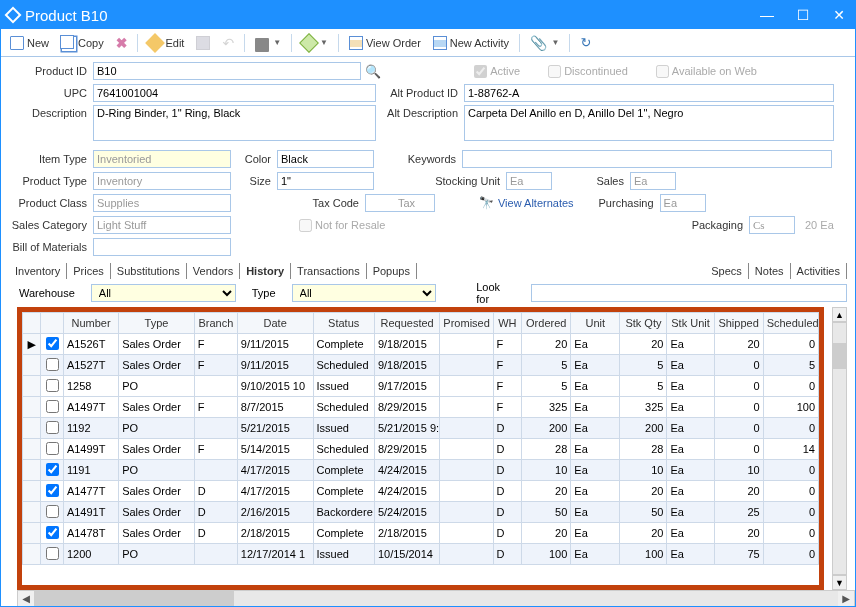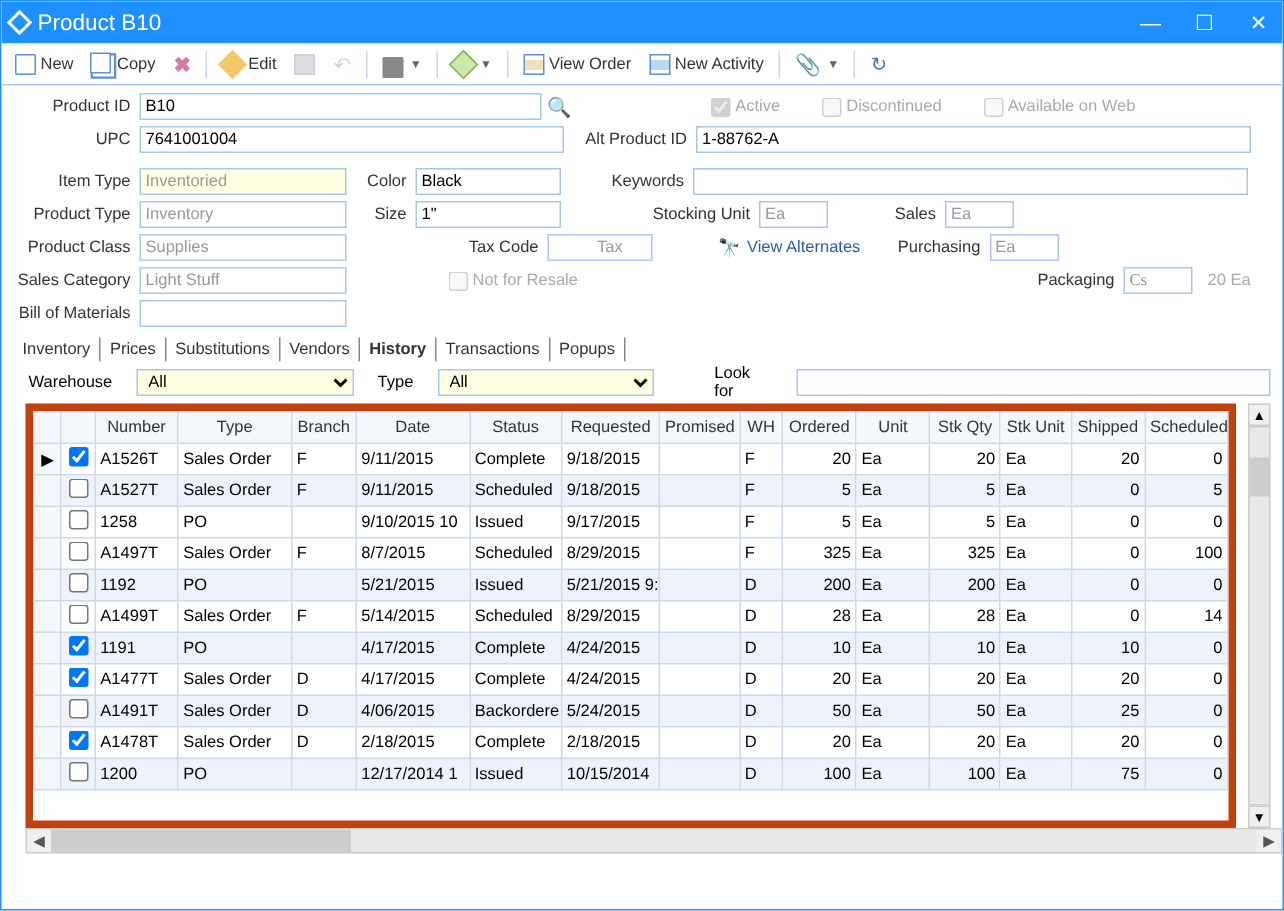--- a/index.html
+++ b/index.html
@@ -147,20 +147,26 @@
         <input type="checkbox" disabled="" style=""> 
         <span>Available on Web</span>
       </label>
  </div>
  <div class="row">
    <div class="lbl" style="width:80px">UPC</div>
    <input type="text" style="width: 283px;" value="7641001004">
    <div class="lbl" style="width:80px">Alt Product ID</div>
    <input type="text" style="width: 370px;" value="1-88762-A">
  </div>
+ <div class="row" style="align-items:flex-start">
+   <div class="lbl" style="width:80px;padding-top:2px">Description</div>
+   <textarea style="width: 283px;">D-Ring Binder, 1" Ring, Black</textarea>
+   <div class="lbl" style="width:80px;padding-top:2px">Alt Description</div>
+   <textarea style="width: 370px;">Carpeta Del Anillo en D, Anillo Del 1", Negro</textarea>
+ </div>
  <div style="height:4px"></div>
  <div class="row">
    <div class="lbl" style="width:80px">Item Type</div>
    <input type="text" class="yellow grayro" style="width: 138px; background: rgb(255, 255, 225); color: rgb(153, 153, 153);" value="Inventoried">
    <div class="lbl" style="width:38px">Color</div>
    <input type="text" style="width: 97px;" value="Black">
    <div class="lbl" style="width:80px">Keywords</div>
    <input type="text" style="width: 370px;" value="">
  </div>
  <div class="row">
@@ -207,20 +213,25 @@
 
 <div class="tabs" id="main-tabs">
   <div style="flex:1;display:flex" id="tabs-left">
       <div class="tab">Inventory</div>
       <div class="tab">Prices</div>
       <div class="tab">Substitutions</div>
       <div class="tab">Vendors</div>
       <div class="tab active">History</div>
       <div class="tab">Transactions</div>
       <div class="tab">Popups</div>
+    </div>
+  <div style="display:flex" id="tabs-right">
+      <div class="tab">Specs</div>
+      <div class="tab">Notes</div>
+      <div class="tab">Activities</div>
     </div>
 </div>
 
 <div class="subbar">
   <span>Warehouse</span>
   <select style="width:150px;background:#ffffe1"><option>All</option></select>
   <span>Type</span>
   <select style="width:150px;background:#ffffe1"><option>All</option></select>
   <div style="width:8px"></div>
   <span>Look for</span>
@@ -412,21 +423,21 @@
             <td>Ea</td>
             <td class="r">20</td>
             <td class="r">0</td>
           </tr>
           <tr class="alt">
             <td class="rowhdr c"></td>
             <td class="c"><input type="checkbox" style=""></td>
             <td>A1491T</td>
             <td>Sales Order</td>
             <td>D</td>
-            <td>4/06/2015</td>
+            <td>2/16/2015</td>
             <td>Backordere</td>
             <td>5/24/2015</td>
             <td></td>
             <td>D</td>
             <td class="r">50</td>
             <td>Ea</td>
             <td class="r">50</td>
             <td>Ea</td>
             <td class="r">25</td>
             <td class="r">0</td>

